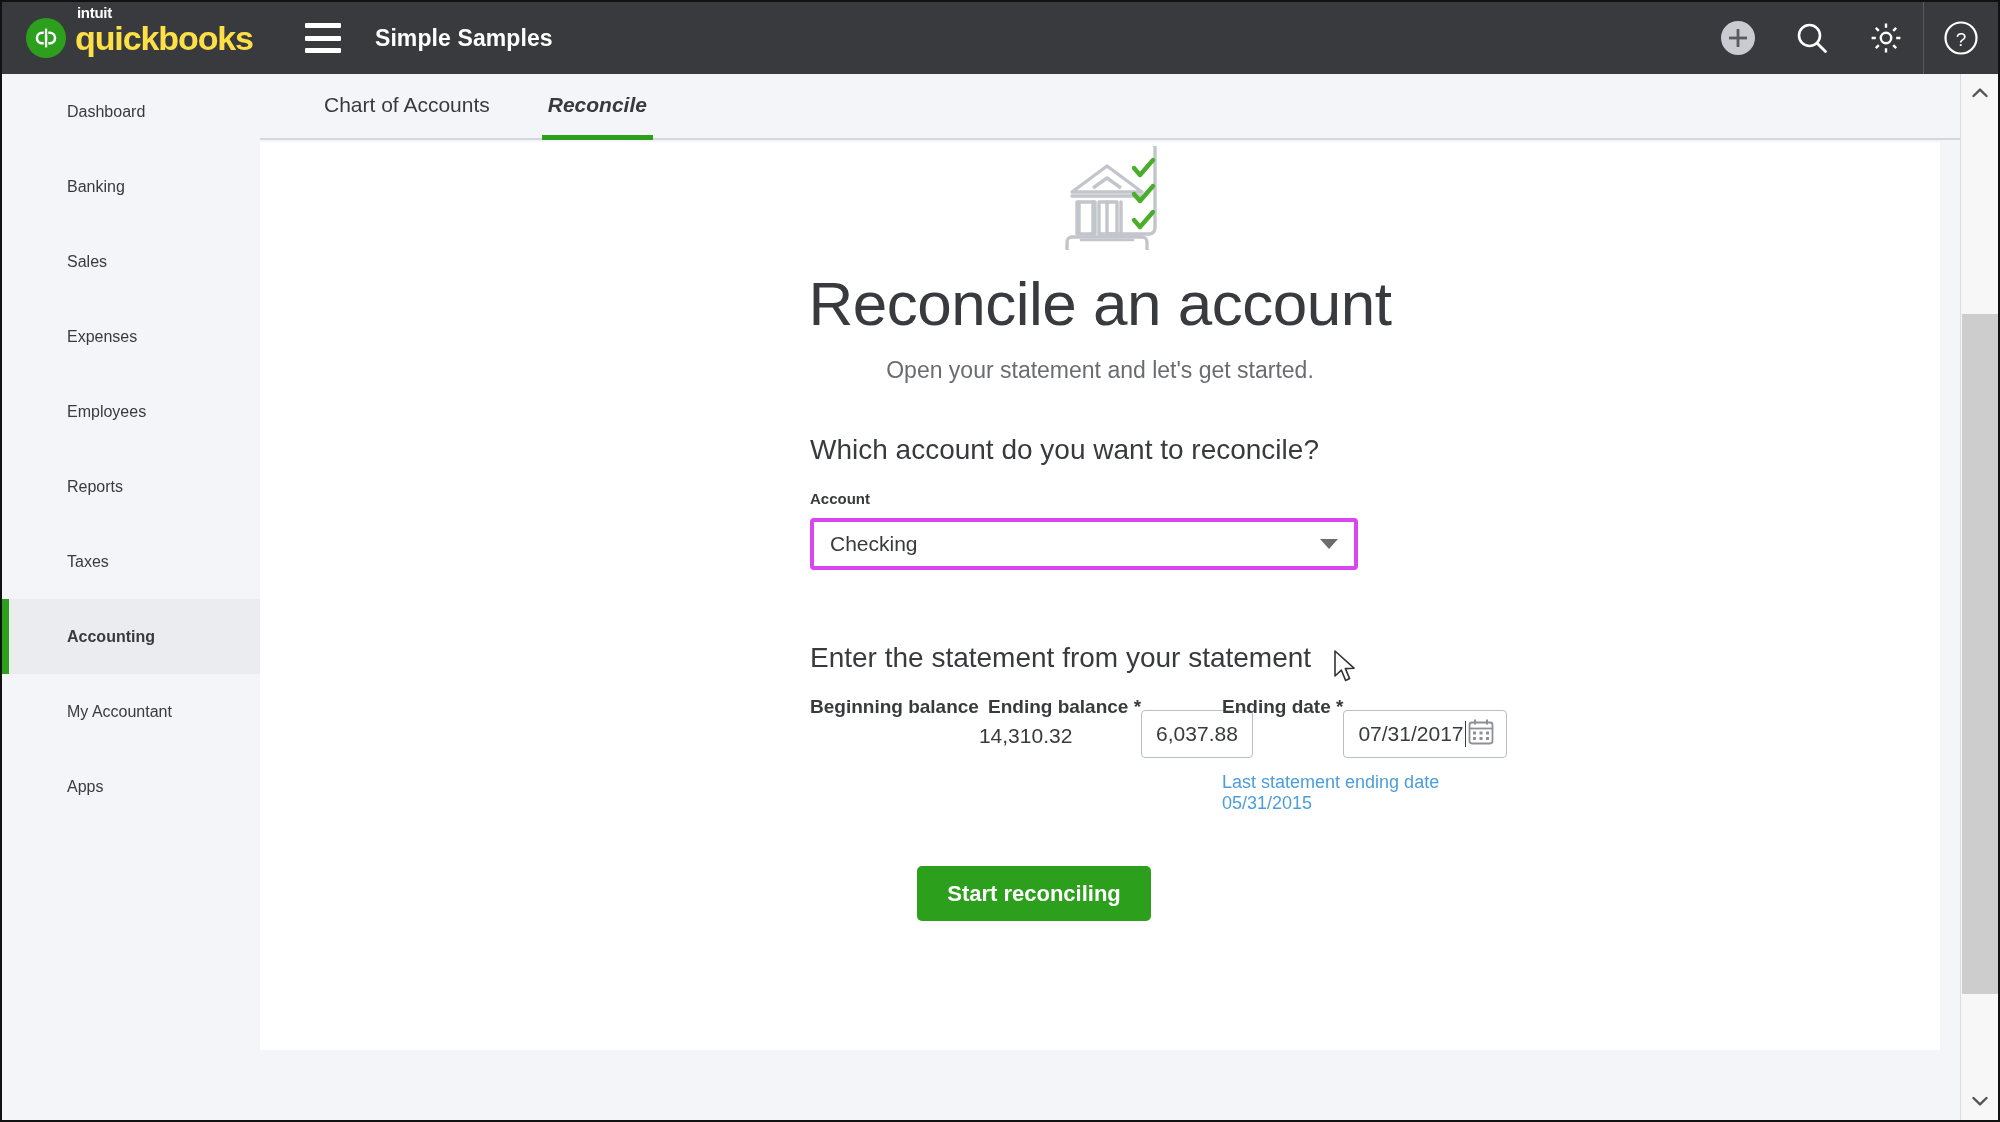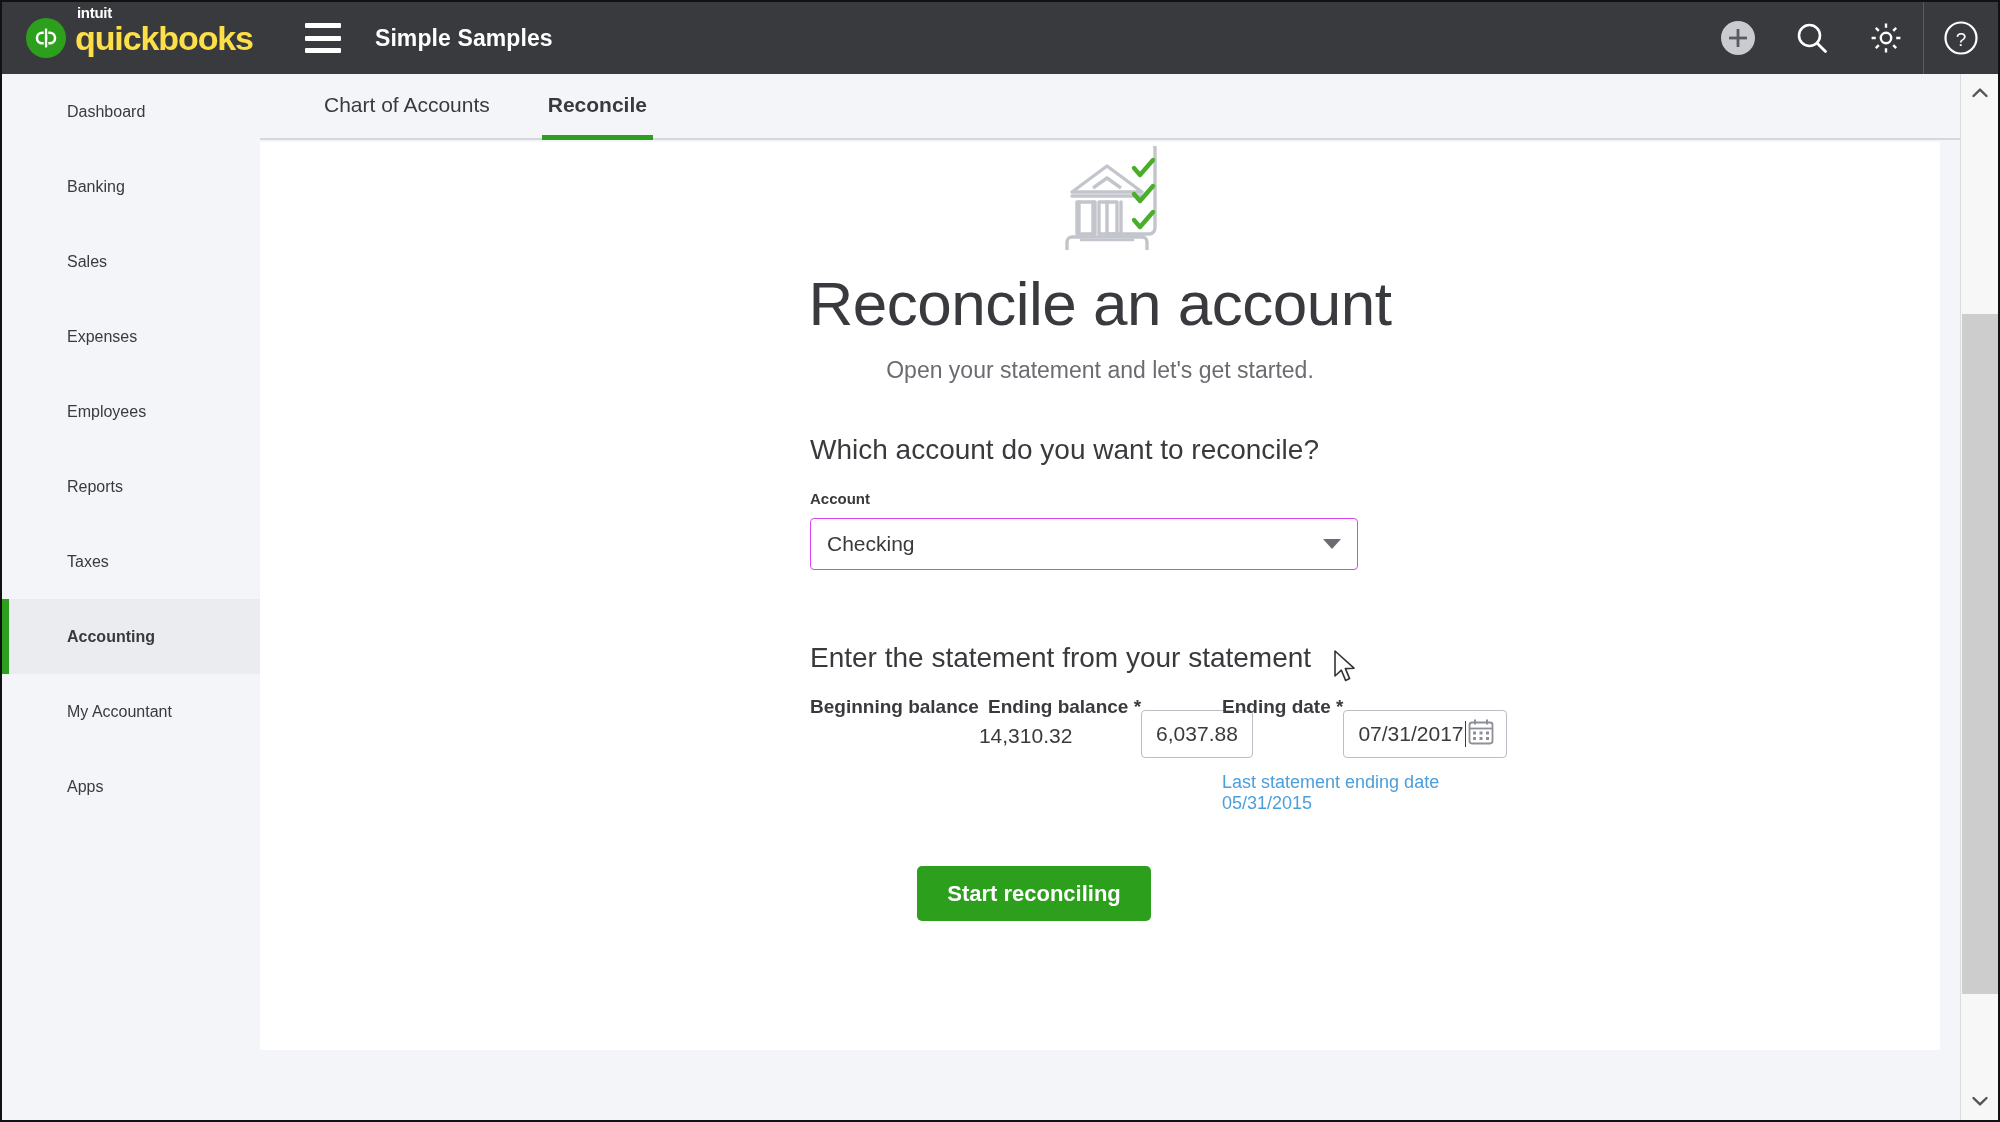--- a/index.html
+++ b/index.html
@@ -160,20 +160,21 @@
     align-items: center;
     padding: 0 6px;
     margin-right: 46px;
     font-size: 21px;
     color: #393a3d;
     cursor: pointer;
     white-space: nowrap;
   }
   .tab.active {
     font-weight: 700;
+    font-style: italic;
   }
   .tab.active::after {
     content: "";
     position: absolute;
     left: 0; right: 0; bottom: -2px;
     height: 5px;
     background: #2ca01c;
   }
 
   .panel {
@@ -235,21 +236,21 @@
     margin-top: 24px;
     font-size: 15px;
     font-weight: 700;
     color: #393a3d;
   }
 
   .select-box {
     margin-top: 11px;
     width: 548px;
     height: 52px;
-    border: 1px solid #d946ef;
+    border: 4px solid #d946ef;
     border-radius: 4px;
     background: #ffffff;
     display: flex;
     align-items: center;
     padding: 0 16px;
     font-size: 21px;
     color: #393a3d;
     cursor: pointer;
     gap: 24px;
   }

